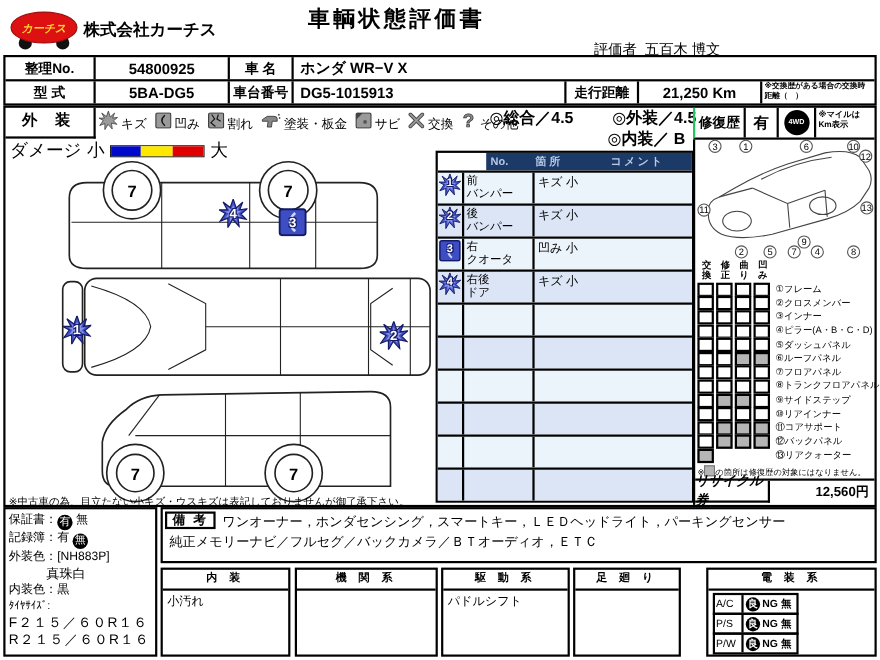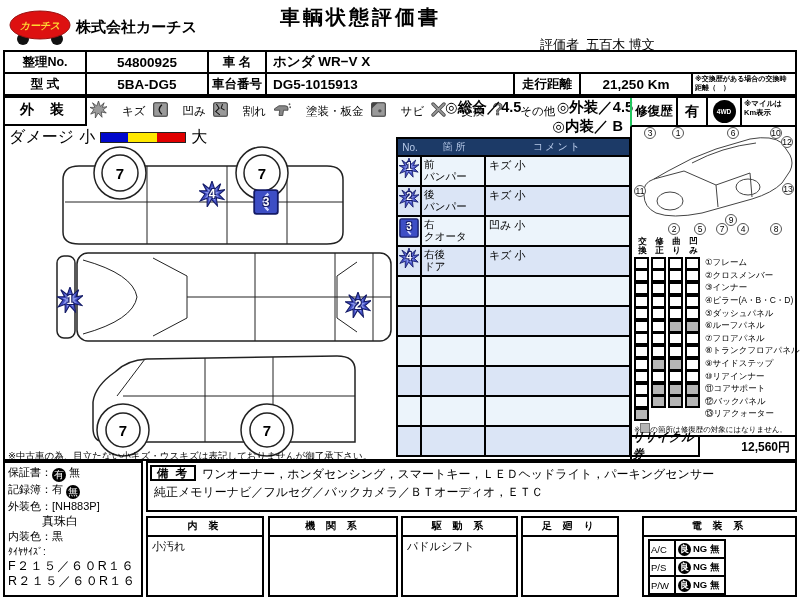--- a/index.html
+++ b/index.html
@@ -17,21 +17,21 @@
   .it-c{box-sizing:border-box;border-right:2px solid #000;display:flex;align-items:center;justify-content:center;
         font-size:12.5px;font-weight:bold;overflow:hidden;white-space:nowrap;}
   .it-v{font-size:13.5px;}
   .it-left{justify-content:flex-start;padding-left:6px;}
   .it-note{font-size:7px;font-weight:bold;line-height:1.25;justify-content:flex-start;padding:0 2px;border-right:none;white-space:normal;}
   
   #main{left:3px;top:96px;width:794px;height:365px;}
   #gaiso-box{left:0;top:0;width:80px;height:26px;border-right:2px solid #000;border-bottom:2px solid #000;
              font-size:14px;font-weight:bold;line-height:23px;text-align:center;letter-spacing:6px;}
   #legend-items{left:85px;top:3px;display:flex;align-items:center;gap:7px;}
-  .lg-item{display:flex;align-items:center;gap:15px;}
+  .lg-item{display:flex;align-items:center;gap:3px;}
   .lg-lb{font-size:11.5px;}
   #ratings{left:440px;top:0;width:188px;}
   #ratings .r1{display:flex;justify-content:space-between;font-size:14.5px;font-weight:bold;}
   #ratings .r2{text-align:right;font-size:14.5px;font-weight:bold;padding-right:10px;}
   #repair-strip{left:625px;top:0;width:165px;height:29px;border-left:2px solid #22c55e;border-bottom:2px solid #000;
                 box-sizing:border-box;display:flex;align-items:stretch;}
   .rp-c{border-right:2px solid #000;display:flex;align-items:center;justify-content:center;box-sizing:border-box;}
   #repair-label{width:46px;font-size:12.5px;font-weight:bold;}
   #repair-value{width:30px;font-size:14px;font-weight:bold;}
   #stamp-cell{width:34px;}
@@ -45,21 +45,21 @@
   #diagrams{left:0;top:38px;width:392px;height:312px;}
   #diagrams svg{position:absolute;left:0;}
   .marker{position:absolute;width:26px;height:26px;}
   .marker svg,.dc-no svg{display:block;}
   .mk-num{position:absolute;left:0;top:6px;width:100%;text-align:center;font-size:12px;font-weight:bold;color:#fff;
           text-shadow:-1px -1px 0 #141b66,1px -1px 0 #141b66,-1px 1px 0 #141b66,1px 1px 0 #141b66;}
   #disclaimer{left:3px;top:352px;width:390px;font-size:9.5px;}
   
   #dmg-table{left:391px;top:39px;width:235px;height:320px;border:2px solid #000;box-sizing:border-box;
              display:flex;flex-direction:column;}
-  #dmg-head{height:16px;background:#1c3a67;color:#b7c9e8;display:flex;font-size:10px;font-weight:normal;flex:none;}
+  #dmg-head{height:16px;background:#1c3a67;color:#b7c9e8;display:flex;font-size:10px;font-weight:bold;flex:none;margin-left:44px;}
   #dmg-head span{display:flex;align-items:center;justify-content:center;}
   .dh-no{width:24px;}.dh-part{width:64px;}.dh-com{flex:1;letter-spacing:2px;}
   .dmg-row{flex:1;display:flex;border-top:2px solid #000;}
   .dmg-row.odd{background:#ecf4fb;}
   .dmg-row.even{background:#dbe5f6;}
   .dc{box-sizing:border-box;border-right:2px solid #000;}
   .dc-no{width:24px;position:relative;padding:1px;}
   .dc-no .mk-num{top:4px;font-size:10px;}
   .dc-part{width:64px;font-size:10.5px;line-height:1.15;padding:1px 2px;}
   .dc-com{flex:1;font-size:11px;padding:1px 3px;border-right:none;}

